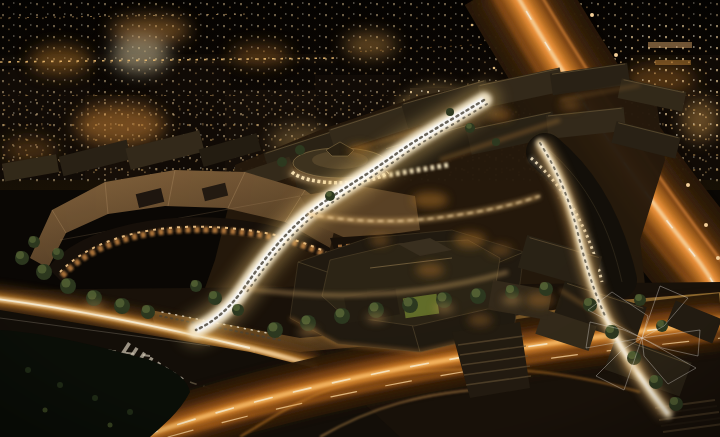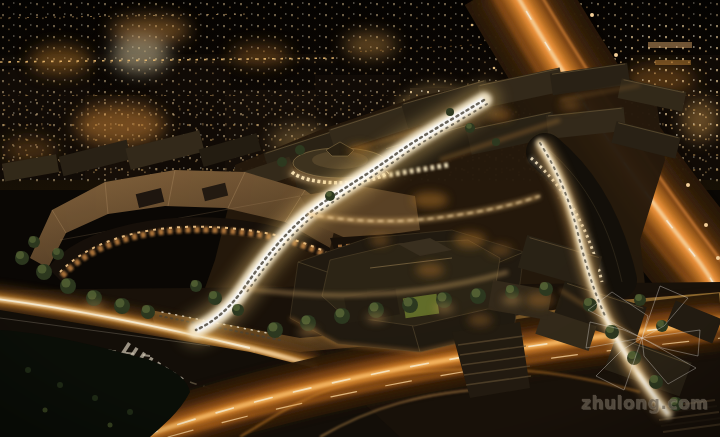--- a/index.html
+++ b/index.html
@@ -532,14 +532,13 @@
     <path class="wm-line" d="M 642,338 L 660,286 L 688,298 L 664,326 Z"></path>
     <path class="wm-line" d="M 642,338 L 700,330 L 698,356 L 662,348 Z"></path>
     <path class="wm-line" d="M 642,338 L 696,368 L 668,384 L 644,356 Z"></path>
     <path class="wm-line" d="M 642,338 L 624,390 L 596,376 L 622,350 Z"></path>
     <path class="wm-line" d="M 642,338 L 586,348 L 590,322 L 624,330 Z"></path>
   </g>
 
   <rect x="0" y="0" width="720" height="437" fill="url(#gVig)"></rect>
 </svg>
 
-<div class="wm-text">zhulong.com</div>
 </div>
 
 </body></html>

